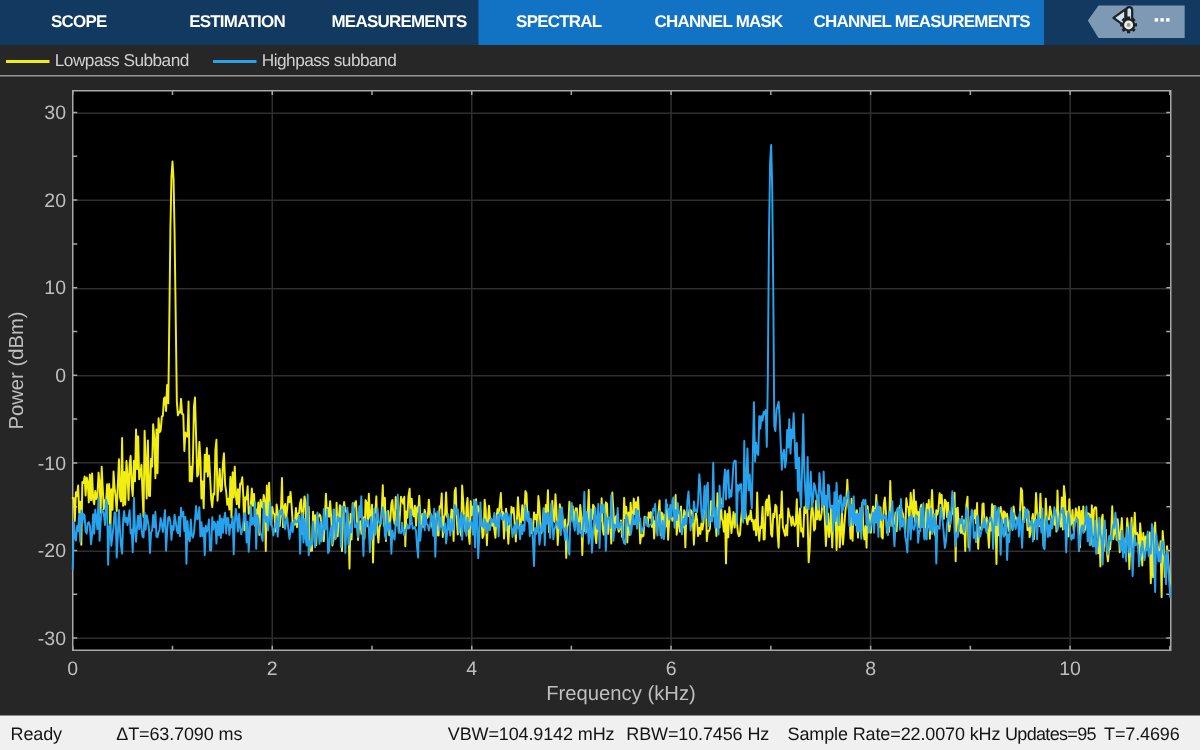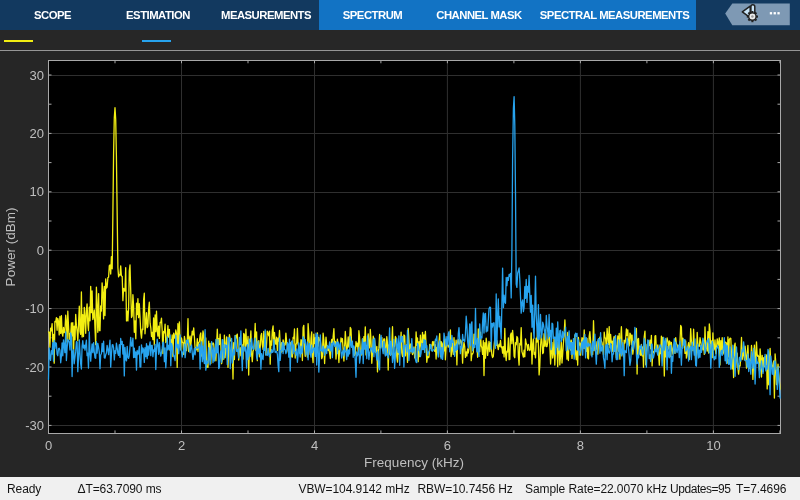--- a/index.html
+++ b/index.html
@@ -19,23 +19,23 @@
   #status{position:absolute;left:0;top:477px;width:800px;height:23px;background:#f0f0f0;
           color:#141414;font-size:12px;letter-spacing:-0.08px;}
   #status span{position:absolute;top:0;height:33px;line-height:24px;white-space:nowrap;}
 </style></head>
 <body>
 <div id="toolbar">
   <div id="tabgroup"></div>
   <span class="tab" style="left:52.5px">SCOPE</span>
   <span class="tab" style="left:158px">ESTIMATION</span>
   <span class="tab" style="left:266px">MEASUREMENTS</span>
-  <span class="tab" style="left:372.5px">SPECTRUM</span>
+  <span class="tab" style="left:372.5px">SPECTRAL</span>
   <span class="tab" style="left:479px">CHANNEL MASK</span>
-  <span class="tab" style="left:614.5px">SPECTRAL MEASUREMENTS</span>
+  <span class="tab" style="left:614.5px">CHANNEL MEASUREMENTS</span>
   <svg class="abs" style="left:715px;top:0" width="85" height="30" viewBox="0 0 85 30">
     <path d="M10.2 13.6 L17.3 3.6 L74.8 3.6 L74.8 25.3 L17.3 25.3 Z" fill="#7e99b4"></path>
     <g>
       <g>
       <path d="M27.3 11.9 L35.2 6.2 L35.2 17.6 Z" fill="#c9e5f8" stroke="#212121" stroke-width="1.5" stroke-linejoin="round"></path>
       <rect x="35.9" y="4.7" width="3.9" height="9.6" rx="1.95" fill="#c9e5f8" stroke="#212121" stroke-width="1.5"></rect>
       <g stroke="#212121">
         <g stroke-width="2.1">
           <line x1="37.4" y1="11.0" x2="37.4" y2="22.2"></line>
           <line x1="31.8" y1="16.6" x2="43.0" y2="16.6"></line>
@@ -49,21 +49,23 @@
     <g fill="#ffffff">
       <rect x="54.8" y="12.1" width="2.3" height="2.3"></rect>
       <rect x="58.6" y="12.1" width="2.3" height="2.3"></rect>
       <rect x="62.4" y="12.1" width="2.3" height="2.3"></rect>
     </g>
   </g>
     </svg>
 </div>
 <div id="legend">
   <div class="leg-line" style="left:4px;background:#f2ee12;"></div>
+  <span class="leg-txt" style="left:36.5px">Lowpass Subband</span>
   <div class="leg-line" style="left:142px;background:#27a3ee;"></div>
+  <span class="leg-txt" style="left:174.5px">Highpass subband</span>
   <div class="sep"></div>
 </div>
 <svg class="abs" style="left:0;top:51px" width="800" height="426" viewBox="0 51 800 426">
   <rect x="48.5" y="60.5" width="732" height="373" fill="#000000"></rect>
   <g stroke="#2f2f2f" stroke-width="1">
     <path d="M49 75.5H780 M49 133.5H780 M49 192.5H780 M49 250.5H780 M49 308.5H780 M49 367.5H780 M49 425.5H780"></path>
     <path d="M181.5 61V433 M314.5 61V433 M447.4 61V433 M580.4 61V433 M713.4 61V433"></path>
   </g>
   <rect x="48.5" y="60.5" width="732" height="373" fill="none" stroke="#a8a8a8" stroke-width="1"></rect>
   <g stroke="#a8a8a8" stroke-width="1">

